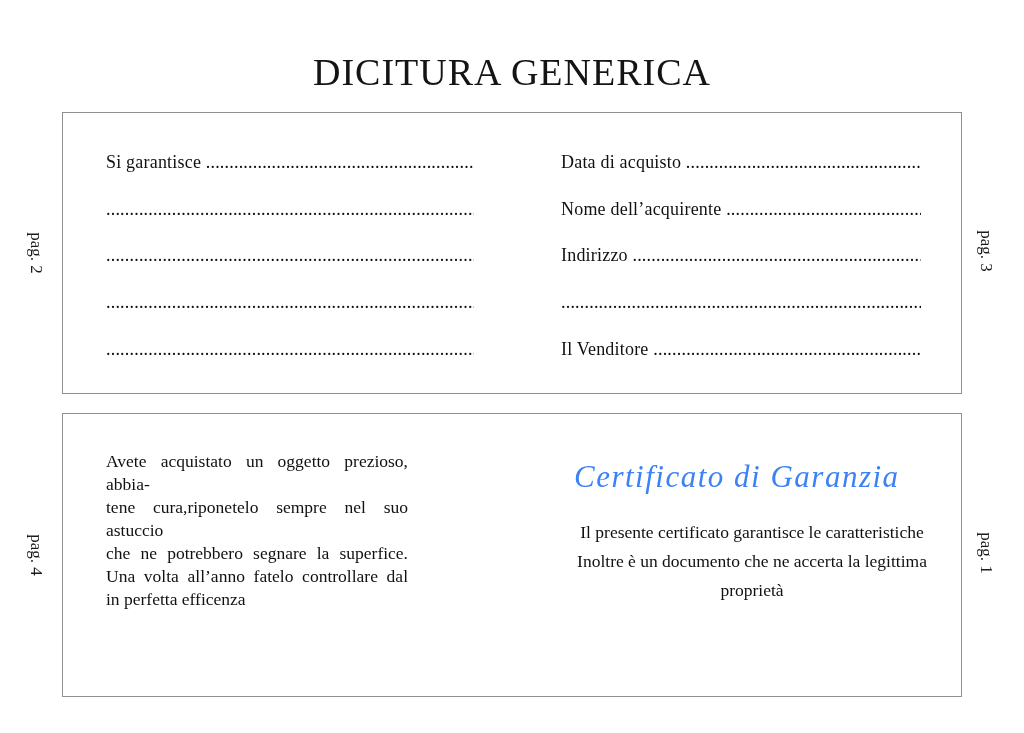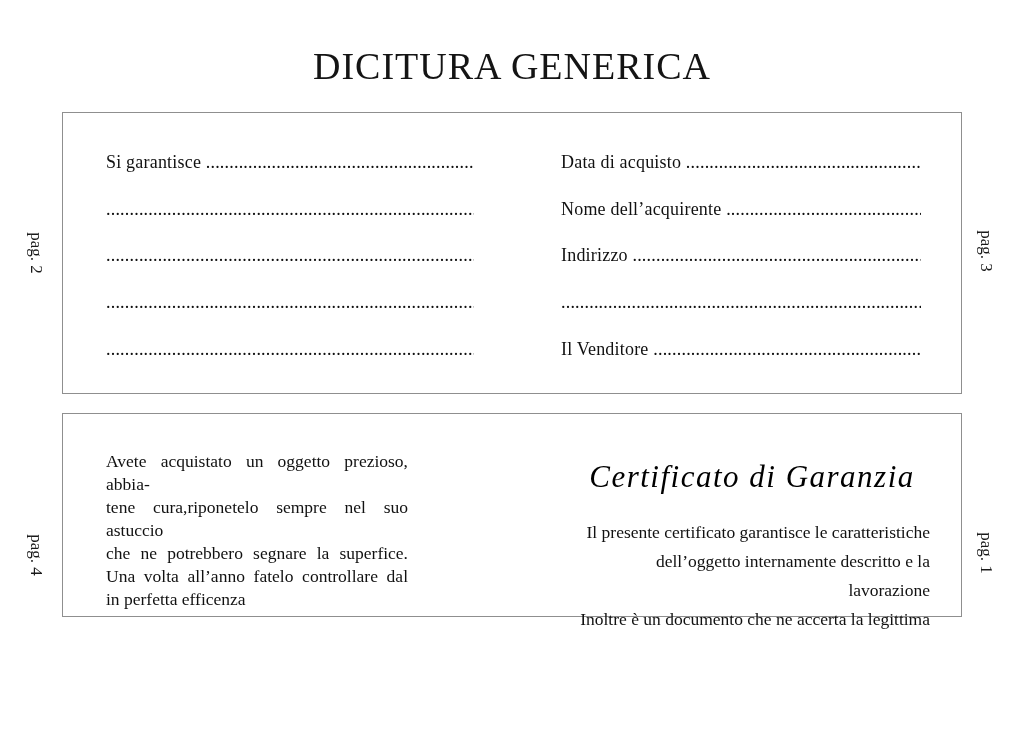--- a/index.html
+++ b/index.html
@@ -8,39 +8,39 @@
     position: relative;
     width: 1024px;
     height: 733px;
     background: #ffffff;
     font-family: "Liberation Serif", serif;
     color: #111111;
     overflow: hidden;
   }
   .title {
     position: absolute;
-    top: 46px; left: 0;
+    top: 52px; left: 0;
     width: 100%;
     text-align: center;
     font-size: 38px;
     font-weight: 400;
     line-height: 40px;
     letter-spacing: 1px;
     color: #141414;
     white-space: nowrap;
   }
   .card {
     position: absolute;
     left: 62px;
     width: 900px;
     border: 1.5px solid #8f8f8f;
     background: #ffffff;
   }
   .card-top    { top: 112px; height: 282px; }
-  .card-bottom { top: 413px; height: 204px; padding-left: 16px; }
+  .card-bottom { top: 413px; height: 284px; padding-left: 16px; }
 
   
   .formgrid {
     position: absolute;
     left: 43px; top: 26px;
     display: grid;
     grid-template-columns: 368px 360px;
     column-gap: 87px;
   }
   .fields-col { display: flex; flex-direction: column; }
@@ -87,29 +87,29 @@
     position: absolute;
     left: 511px; top: 42px;
     width: 356px;
   }
   .cert-title {
     font-family: "Liberation Serif", serif;
     font-style: italic;
     font-size: 31px;
     line-height: 42px;
     letter-spacing: 1.5px;
-    text-align: center;
-    color: #000000;
+    text-align: left;
+    color: #3b82f6;
     margin-bottom: 20px;
     white-space: nowrap;
   }
   .cert-line {
     font-size: 17.5px;
     line-height: 29px;
-    text-align: right;
+    text-align: center;
   }
 </style>
 </head>
 <body>
 
 <div class="page">
 
   <h1 class="title">DICITURA GENERICA</h1>
 
   <div class="pag pag-tl">pag. 2</div>
@@ -142,19 +142,19 @@
       <div class="care-line">Avete acquistato un oggetto prezioso, abbia-</div>
       <div class="care-line">tene cura,riponetelo sempre nel suo astuccio</div>
       <div class="care-line">che ne potrebbero segnare la superfice.</div>
       <div class="care-line">Una volta all’anno fatelo controllare dal</div>
       <div class="care-line last">in perfetta efficenza</div>
     </div>
 
     <div class="cert">
       <div class="cert-title">Certificato di Garanzia</div>
       <div class="cert-line">Il presente certificato garantisce le caratteristiche</div>
-      <div class="cert-line">dell’oggetto internamente descritto e la lavorazione</div>
       <div class="cert-line">Inoltre è un documento che ne accerta la legittima</div>
+      <div class="cert-line">proprietà</div>
     </div>
 
   </section>
 
 </div>
 
 </body></html>

